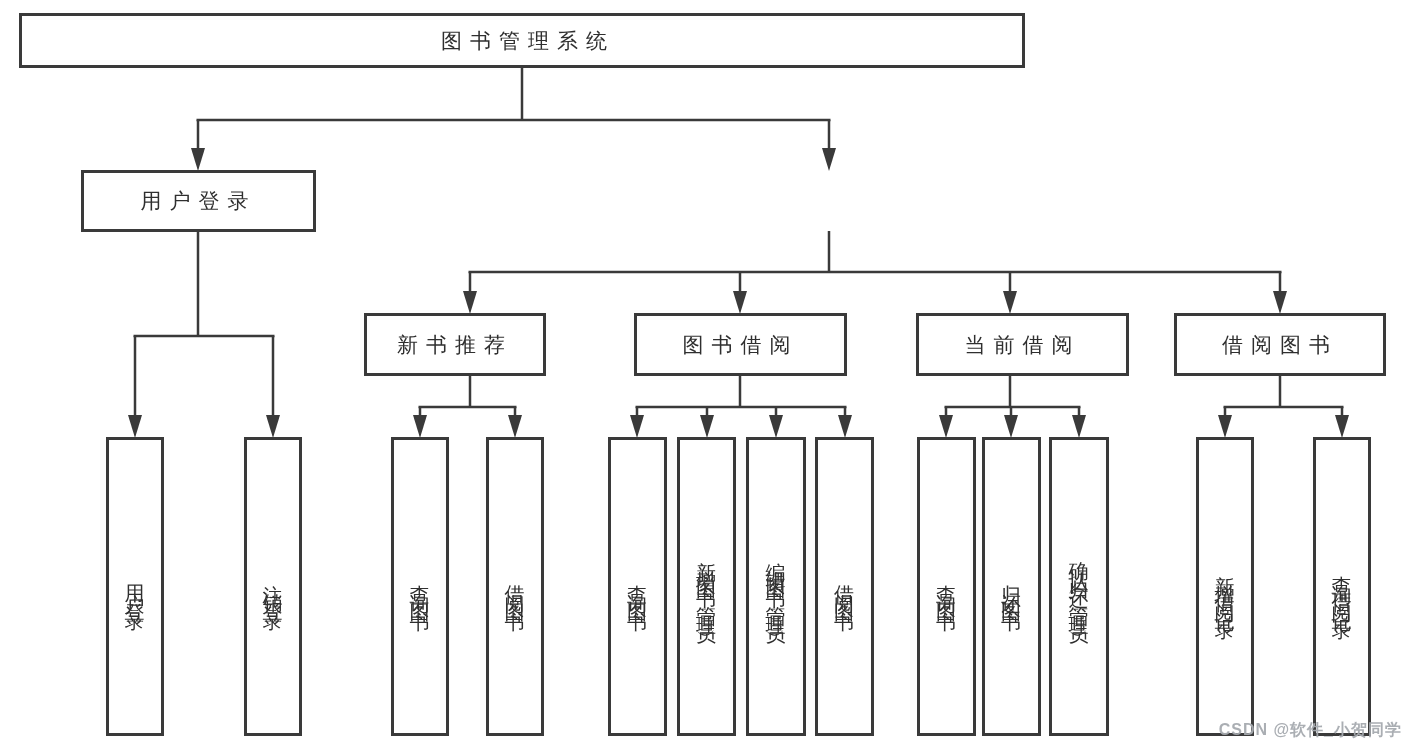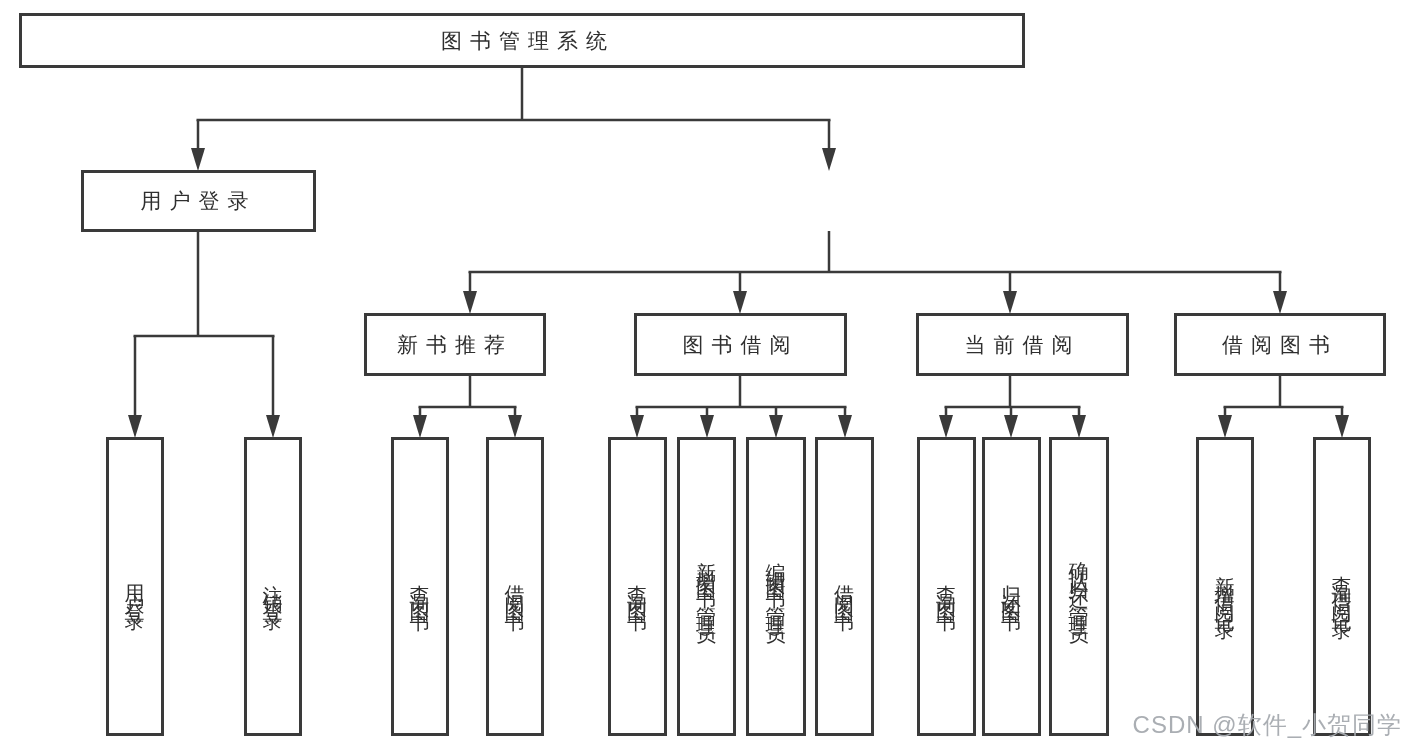--- a/index.html
+++ b/index.html
@@ -38,25 +38,26 @@
   }
   svg.connectors {
     position: absolute;
     left: 0; top: 0;
     z-index: 1;
   }
   .watermark {
     position: absolute;
     right: 3px;
     bottom: 6px;
-    font-size: 24px;
+    font-size: 16px;
     color: rgba(165, 170, 175, 0.95);
     letter-spacing: 1px;
     white-space: nowrap;
     z-index: 3;
+    font-weight: bold;
   }
 </style>
 </head>
 <body>
 
 <div class="canvas">
 
   <svg class="connectors" width="1405" height="747" viewBox="0 0 1405 747">
     <g stroke="#3a3a3a" stroke-width="2.5" fill="none">
 

